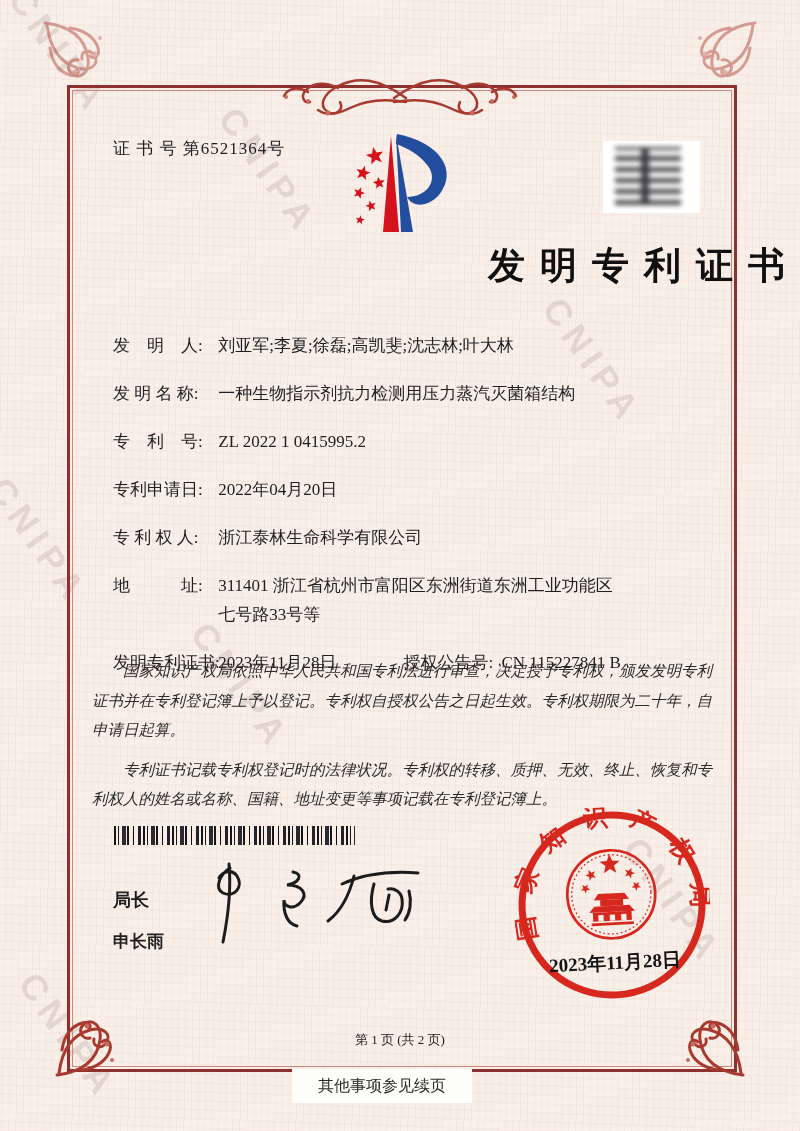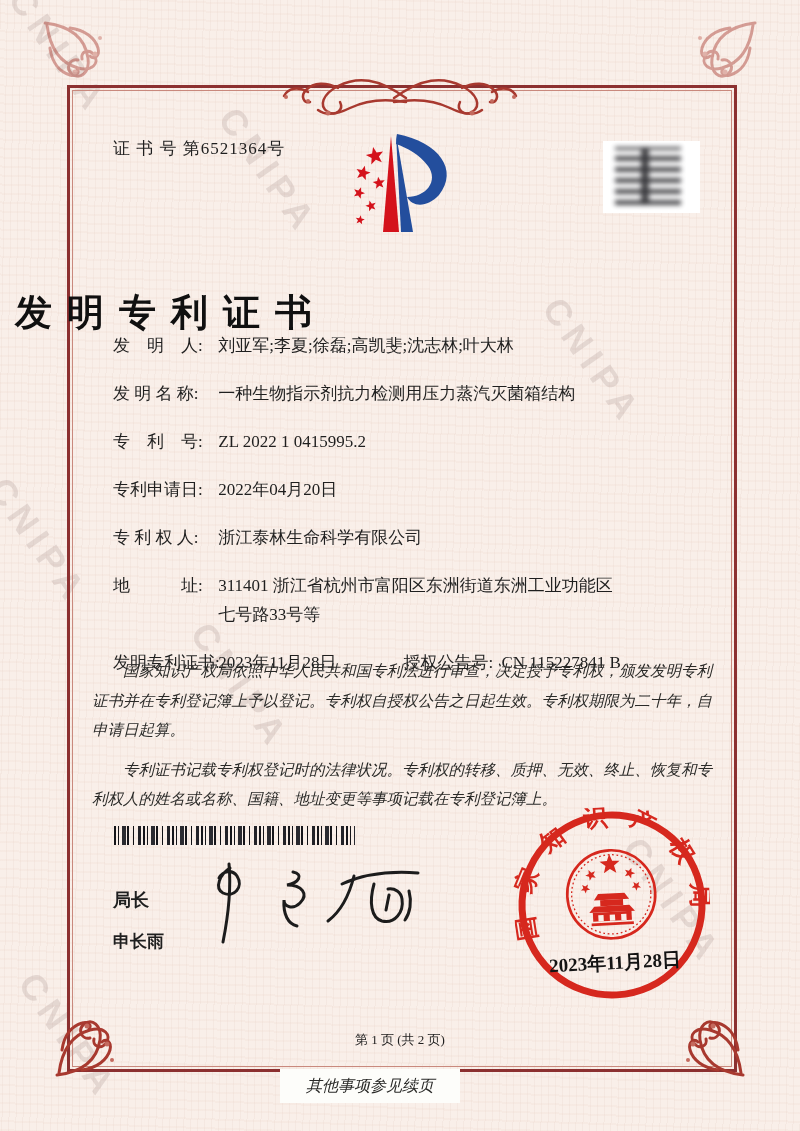--- a/index.html
+++ b/index.html
@@ -25,23 +25,23 @@
   
   .abs{position:absolute; z-index:4;}
   .certno{left:113px; top:137px; font-size:17px; letter-spacing:1px;}
   .stamp{left:603px; top:141px; width:97px; height:72px; background:#fff; overflow:hidden;}
   .stamp-blob{position:absolute; left:12px; top:6px; width:66px; height:58px;
      background:
        repeating-linear-gradient(0deg, rgba(20,20,25,.9) 0 5px, rgba(255,255,255,.1) 5px 11px),
        linear-gradient(90deg, transparent 0 26px, rgba(10,10,15,.95) 26px 34px, transparent 34px);
      filter:blur(2.6px); opacity:.85;}
   .logo{left:333px; top:126px; width:142px; height:112px;}
-  .title{left:0; top:241px; width:800px; text-align:left;
+  .title{left:0; top:241px; width:800px; text-align:right;
          font-size:37px; font-weight:bold; letter-spacing:15px; text-indent:15px;
-         font-family:"Liberation Sans", sans-serif; color:#101010;margin-top:47px;}
+         font-family:"Liberation Sans", sans-serif; color:#101010;}
   .fields{left:113px; top:331px; width:615px; font-size:17px; line-height:29px;}
   .frow{margin-bottom:19px; white-space:nowrap;}
   .flabel{display:inline-block; width:101px; vertical-align:top;}
   .fvalue{display:inline-block; vertical-align:top; white-space:normal;}
   .addr2{display:block;}
   .gdate{display:inline-block; width:181px;}
   .paras{left:92px; top:656px; width:620px; font-size:15.5px; line-height:29.5px; color:#2a2a28;}
   .paras p{margin:0 0 10px 0; text-indent:2em; font-style:italic;}
   .barcode{left:114px; top:826px; width:241px; height:19px;
      background:repeating-linear-gradient(90deg,
@@ -53,23 +53,23 @@
        #222228 24px 27px, transparent 27px 29px);}
   .sig-title{left:113px; top:888px; font-size:18px; font-family:"Liberation Sans", sans-serif; font-weight:600;}
   .sig-name{left:113px; top:930px; font-size:17px; font-family:Liberation Sans, sans-serif; font-weight:600;}
   .autograph{left:196px; top:860px; width:250px; height:88px;}
   
   .seal{left:514px; top:807px; width:196px; height:196px; z-index:5; transform:rotate(-3deg);}
   .seal-date{position:absolute; left:0; top:143px; width:100%; text-align:center;
              font-size:19px; font-weight:600; color:#141414; z-index:6;}
   
   .pageinfo{left:0; top:1031px; width:800px; text-align:center; font-size:13px;}
-  .note{left:280px; top:1069px; width:180px; height:34px; background:#fdfdfa;
+  .note{left:292px; top:1069px; width:180px; height:34px; background:#fdfdfa;
         display:flex; align-items:center; justify-content:center;
-        font-size:16px; font-style:italic; color:#2a2a28;}
+        font-size:16px; color:#2a2a28;}
   .defs{position:absolute; width:0; height:0; overflow:hidden;}
 </style>
 </head>
 <body>
 
 <div class="page">
 
   <svg class="defs">
     <defs>
       <path id="st" d="M0,-8 L2,-2.75 L7.61,-2.47 L3.23,1.05 L4.7,6.47 L0,3.4 L-4.7,6.47 L-3.23,1.05 L-7.61,-2.47 L-2,-2.75 Z"></path>

